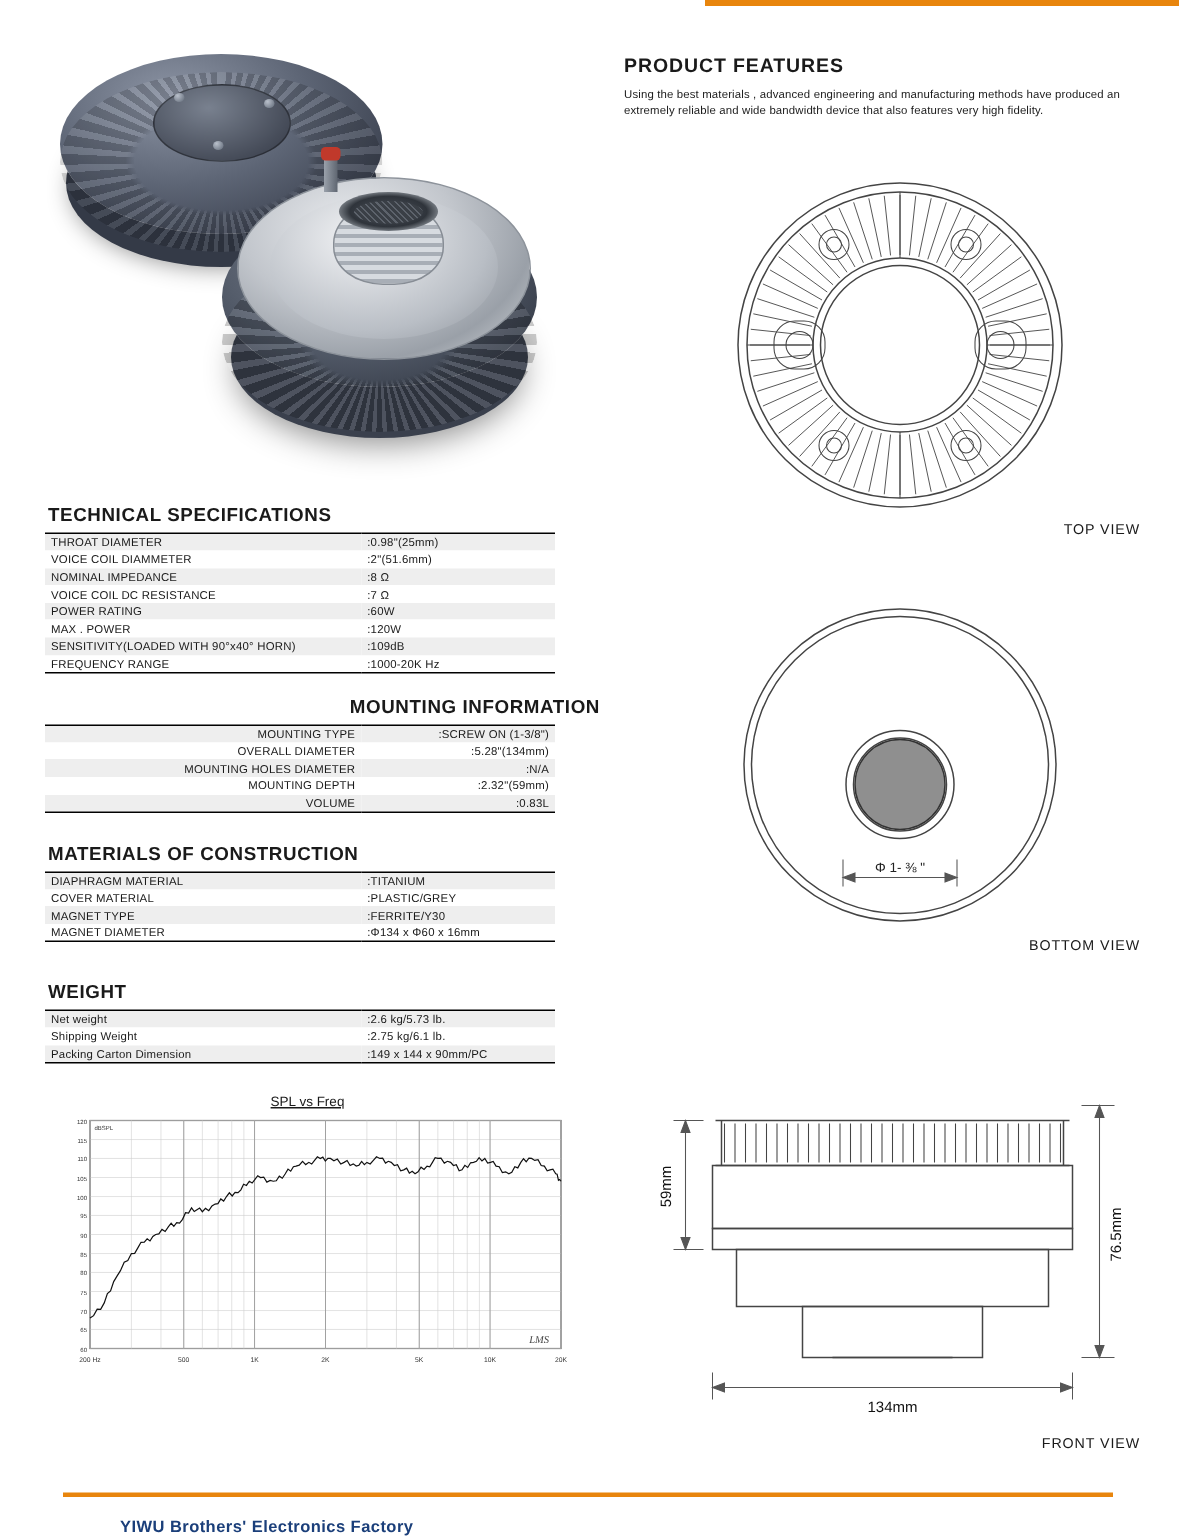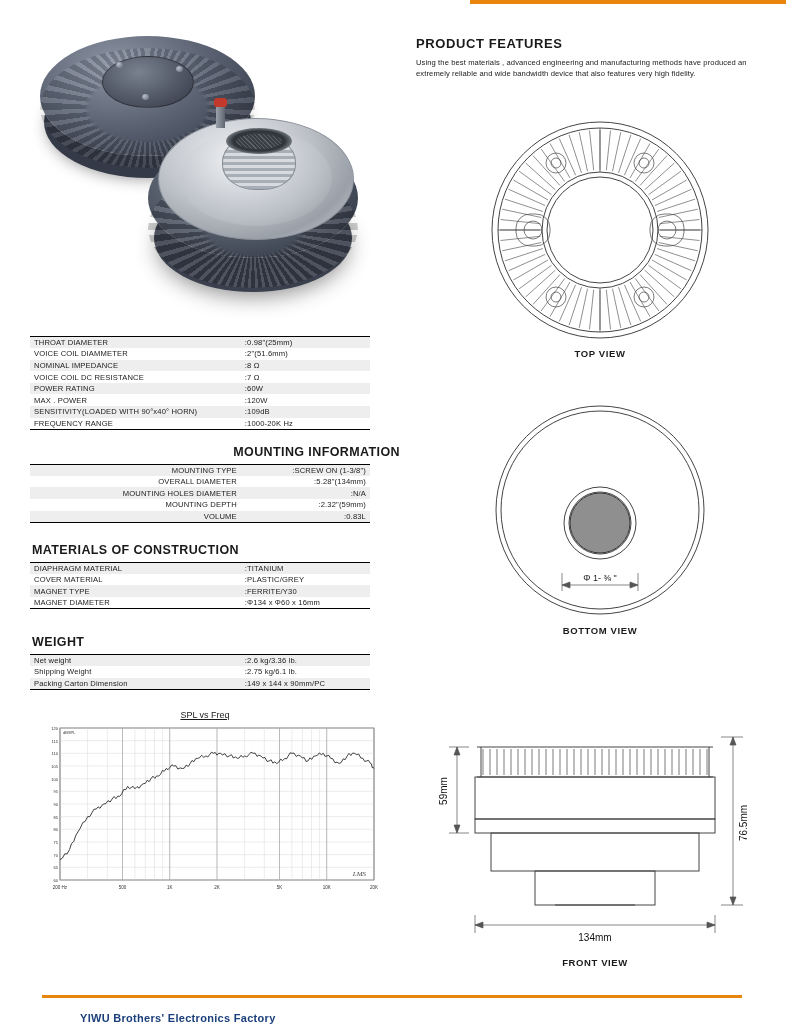--- a/index.html
+++ b/index.html
@@ -121,21 +121,21 @@
   .chart-box { margin-top:20px; width:350px; }
   .chart-title { text-align:center; font-size:9px; font-weight:normal; text-decoration:underline; }
   .chart-plot { position:relative; width:350px; height:185px;text-align:center; }
   .chart-svg { display:block; }
 
   
   .right-col { position:absolute; left:416px; top:36px; width:330px; }
   .pf-title { font-size:13px; font-weight:bold; letter-spacing:0.6px; }
   .pf-body { font-size:7.6px; line-height:1.45; margin-top:6px; width:340px; letter-spacing:0.1px; }
 
-  .view-cap { text-align:center; font-size:9.5px; font-weight:bold; letter-spacing:0.6px; }
+  .view-cap { text-align:right; font-size:9.5px; font-weight:normal; letter-spacing:0.6px; }
   .dw { display:block; margin:0 auto; }
 </style>
 </head>
 <body>
 
 <div class="top-rule"></div>
 <div class="top-rule-left"></div>
 
 <div class="left-col">
 
@@ -151,20 +151,21 @@
     <div class="drv-plate"></div>
     <div class="drv-plate-ring"></div>
     <div class="drv-term"></div>
     <div class="drv-term-red"></div>
     <div class="drv-throat"></div>
     <div class="drv-throat-top"></div>
     <div class="drv-throat-mesh"></div>
   </div>
 
   <div class="block" style="margin-top:28px;">
+    <div class="sec-title">TECHNICAL SPECIFICATIONS</div>
     <table class="spec-table">
       <tbody>
           <tr class="tbl-top">
             <td class="k">THROAT DIAMETER</td>
             <td class="v">:0.98"(25mm)</td>
           </tr>
       <tr>
             <td class="k">VOICE COIL DIAMMETER</td>
             <td class="v">:2"(51.6mm)</td>
           </tr>
@@ -247,21 +248,21 @@
     </tbody>
       </table>
   </div>
 
   <div class="block" style="margin-top:26px;">
     <div class="sec-title">WEIGHT</div>
     <table class="spec-table">
       <tbody>
           <tr class="tbl-top">
             <td class="k">Net weight</td>
-            <td class="v">:2.6 kg/3.36 lb.</td>
+            <td class="v">:2.6 kg/5.73 lb.</td>
           </tr>
       <tr>
             <td class="k">Shipping Weight</td>
             <td class="v">:2.75 kg/6.1 lb.</td>
           </tr>
       <tr class="tbl-bot">
             <td class="k">Packing Carton Dimension</td>
             <td class="v">:149 x 144 x 90mm/PC</td>
           </tr>
     </tbody>

